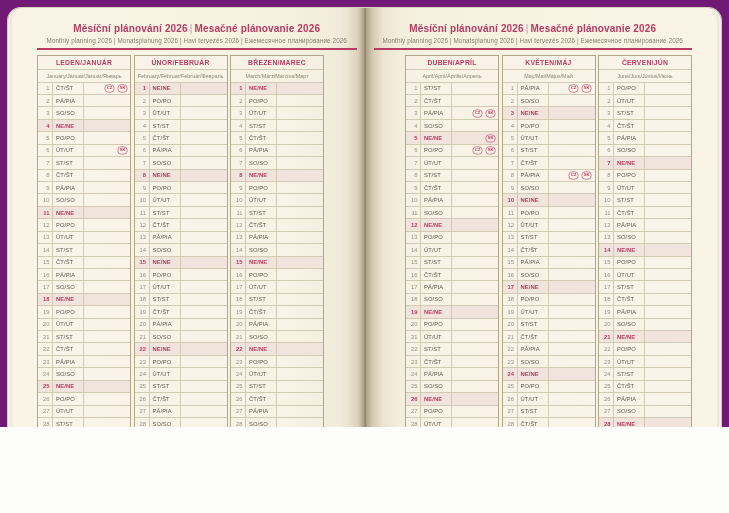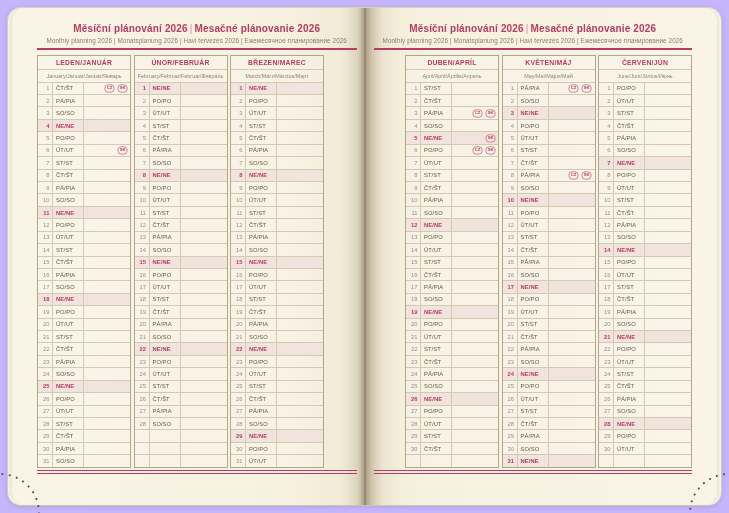--- a/index.html
+++ b/index.html
@@ -1,18 +1,18 @@
 <!DOCTYPE html>
 <html style="--accent: #b73c62; --paper: #f7f1e1; --sunbg: #f1e4dd; --grid: #d3cab3;"><head>
 <meta charset="utf-8">
 <style>
   * { box-sizing: border-box; margin: 0; padding: 0; }
   html,body { width: 729px; height: 513px; }
   body { font-family: "Liberation Sans", sans-serif; background: #fdfdfc; }
-  .stage { position: relative; width: 729px; height: 513px; overflow: hidden; background: #c4b5fd; }
+  .stage { position: relative; width: 729px; height: 427px; overflow: hidden; background: #701a75; }
 
   .book { position: absolute; left: 8px; top: 8px; width: 713px; height: 497px;
           display: flex; border-radius: 13px; box-shadow: 0 1px 5px rgba(90,80,60,.28), 0 0 0 1px #e4ddc9; }
   .page { position: relative; width: 50%; height: 100%; }
   .page-left  { border-radius: 13px 0 0 13px;
     background: linear-gradient(to right,#f9f4e6 0%,#f7f1e1 78%,#f2ebd9 93%,#e3dac3 98.5%,#c9bda2 100%);
     box-shadow: inset 2px 0 0 rgba(255,255,255,.55), inset 5px 0 3px -2px rgba(150,135,105,.20); }
   .page-right { border-radius: 0 13px 13px 0;
     background: linear-gradient(to right,#bfb297 0%,#ddd3bc 2%,#ece4d0 5%,#f4eedd 10%,#f7f1e1 18%,#f9f4e6 100%);
     box-shadow: inset -2px 0 0 rgba(255,255,255,.55), inset -5px 0 3px -2px rgba(150,135,105,.20); }

